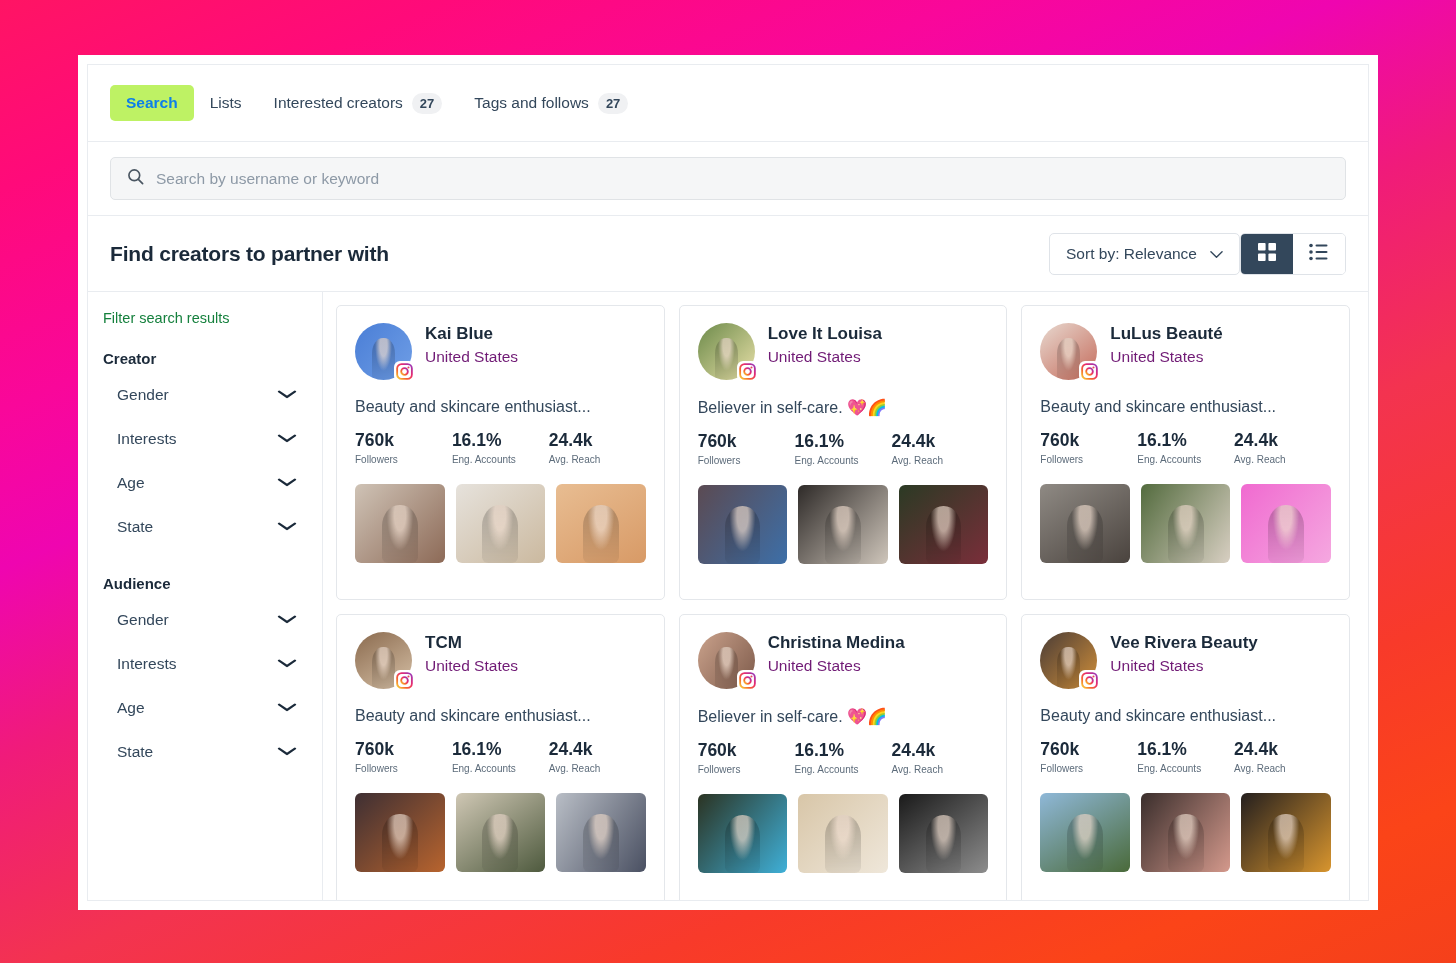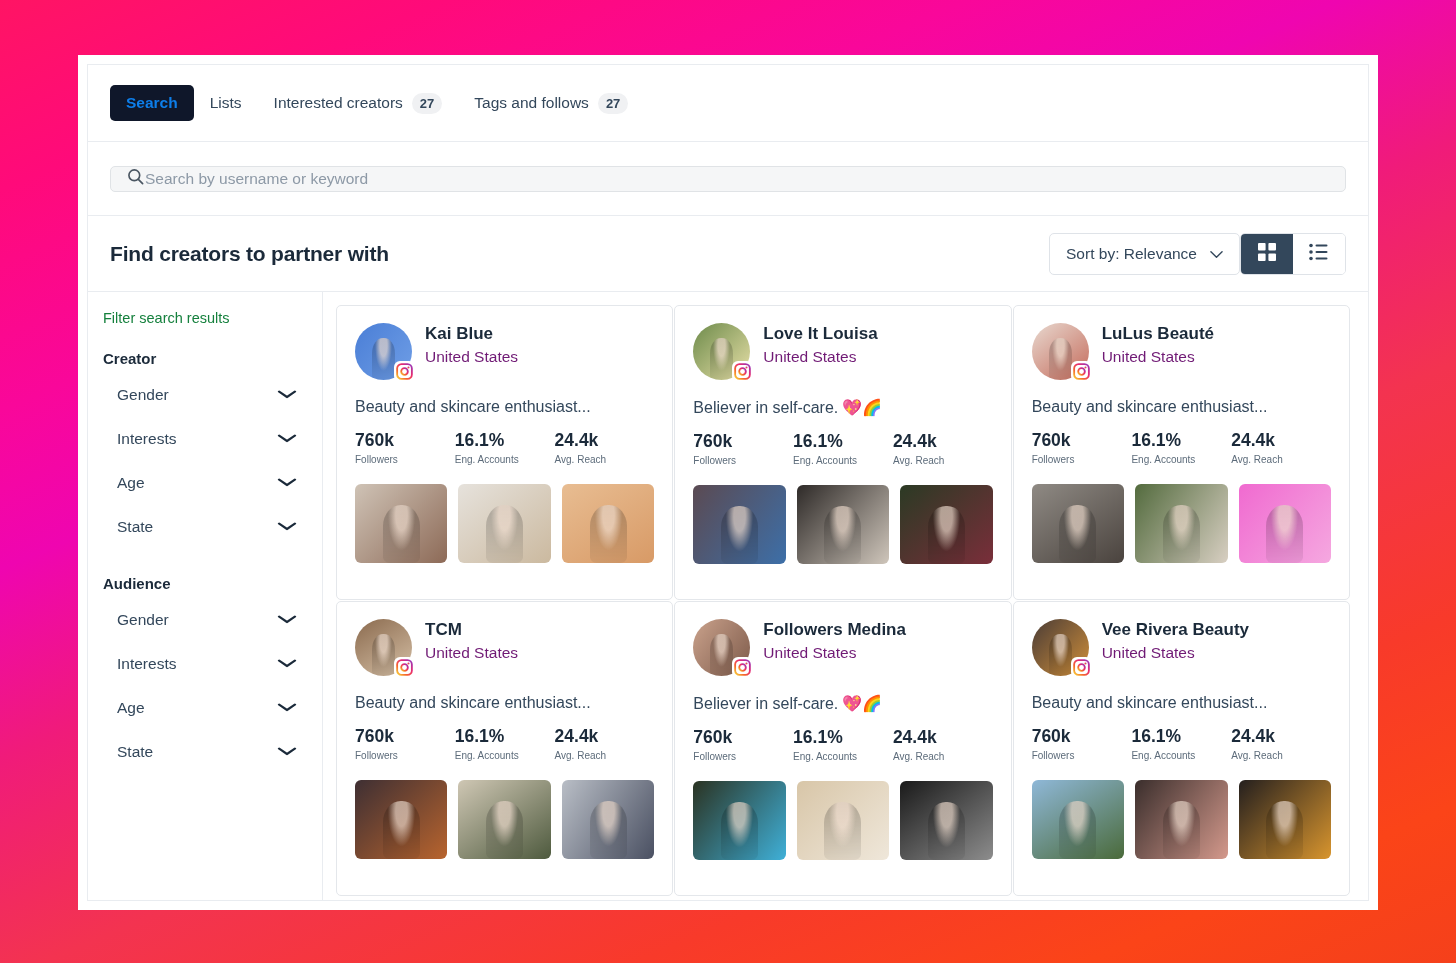--- a/index.html
+++ b/index.html
@@ -40,45 +40,46 @@
   }
   .tab {
     display: flex; align-items: center; gap: 9px;
     font-size: 15.5px;
     color: #33475b;
     padding: 9px 16px;
     border-radius: 5px;
     cursor: pointer;
     white-space: nowrap;
   }
-  .tab.active { color: #0d7ee9; background: #0f172a; font-weight: 700; }
+  .tab.active { color: #0d7ee9; background: #bef264; font-weight: 700; }
   .tab .count {
     background: #f0f1f3;
     color: #33475b;
     font-size: 13px; font-weight: 700;
     border-radius: 11px;
     padding: 3px 8px;
     min-width: 26px; text-align: center;
   }
 
   
   .searchrow {
     height: 74px;
     border-bottom: 1px solid #e9ecf0;
     display: flex; align-items: center;
     padding: 0 22px;
     flex: 0 0 auto;
   }
   .searchbox {
     flex: 1;
-    height: 26px;
+    height: 43px;
     background: #f5f6f7;
     border: 1px solid #e0e3e6;
     border-radius: 5px;
     display: flex; align-items: center;
+    gap: 11px;
     padding: 0 15px;
   }
   .searchbox .ph {
     color: #8d99a6; font-size: 15.5px;
   }
 
   
   .titlerow {
     height: 75px;
     display: flex; align-items: center;
@@ -133,21 +134,21 @@
   .grp-gap { height: 26px; }
 
   
   .results {
     flex: 1 1 auto;
     border-top: 1px solid #e9ecf0;
     background: #fff;
     padding: 13px 18px 0 13px;
     display: grid;
     grid-template-columns: repeat(3, 1fr);
-    gap: 1px;
+    gap: 14px;
     align-content: start;
     overflow: hidden;
   }
   .card {
     border: 1px solid #e4e7eb;
     border-radius: 5px;
     padding: 17px 18px 16px 18px;
     background: #fff;
     height: 295px;
     cursor: pointer;
@@ -558,21 +559,21 @@
                         <stop offset="100%" stop-color="#8e36c0"></stop>
                       </linearGradient>
                     </defs>
                     <rect x="1.6" y="1.6" width="20.8" height="20.8" rx="6.2" fill="none" stroke="url(#igg)" stroke-width="2.6"></rect>
                     <circle cx="12" cy="12" r="4.7" fill="none" stroke="url(#igg)" stroke-width="2.6"></circle>
                     <circle cx="17.6" cy="6.4" r="1.5" fill="url(#igg)"></circle>
                   </svg>
                 </span>
               </div>
               <div>
-                <div class="cname">Followers Medina</div>
+                <div class="cname">Christina Medina</div>
                 <div class="cloc">United States</div>
               </div>
             </div>
             <div class="cbio">Believer in self-care. 💖🌈</div>
             <div class="stats">
               <div class="stat">
                 <div class="v">760k</div>
                 <div class="l">Followers</div>
               </div>
               <div class="stat">

